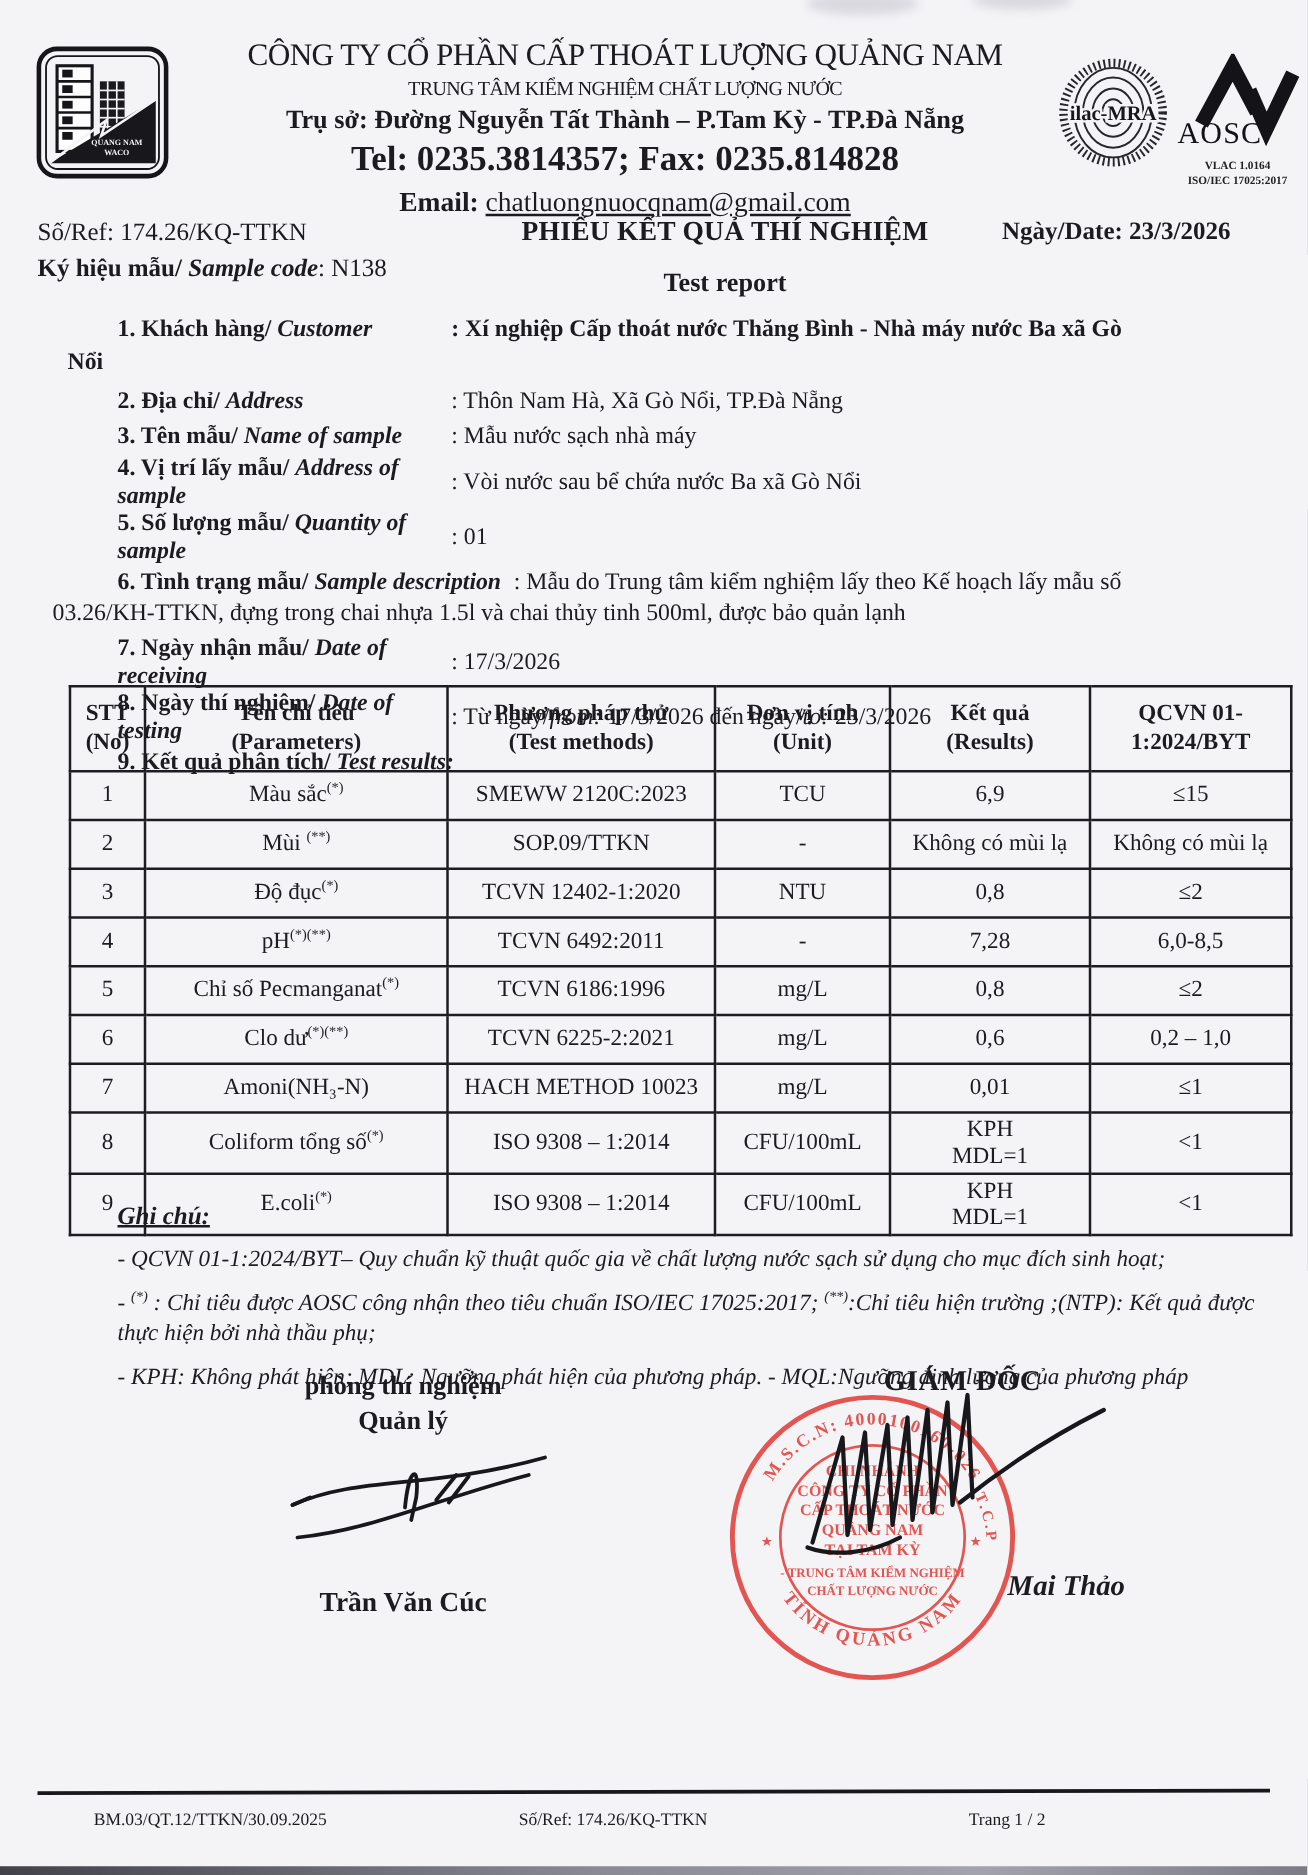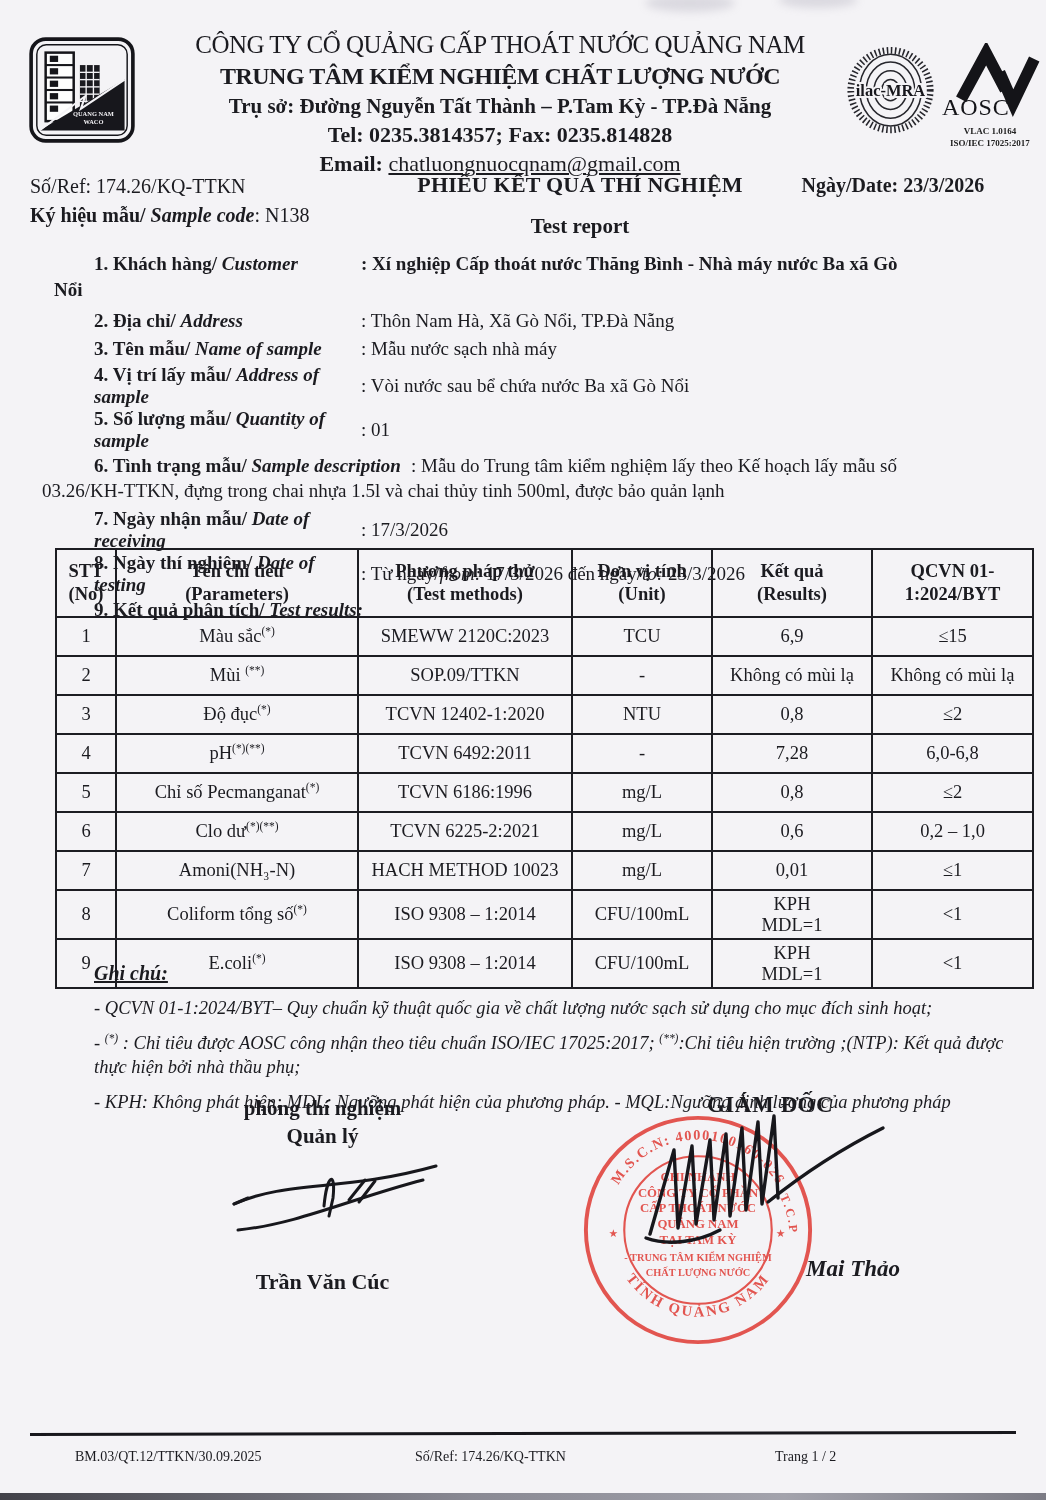--- a/index.html
+++ b/index.html
@@ -22,23 +22,23 @@
   .smudge-1{left:645px;top:-6px;width:90px;height:18px;}
   .smudge-2{left:778px;top:-8px;width:80px;height:16px;}
   .scan-edge-bottom{position:absolute;left:0;bottom:0;width:100%;height:7px;
     background:linear-gradient(to right,#2e2e36,#7d7d88 45%,#9a9aa4 75%,#6e6e78);opacity:.9;}
 
   
   .header{position:absolute;left:0;top:28px;width:100%;display:flex;align-items:flex-start;}
   .logo-left{position:absolute;left:28px;top:8px;width:108px;height:108px;}
   .head-center{position:absolute;left:150px;top:0;width:700px;text-align:center;line-height:1.32;}
   .h-company{font-size:25px;letter-spacing:-0.5px;white-space:nowrap;}
-  .h-center-name{font-size:24px;font-weight:bold;letter-spacing:-0.5px;white-space:nowrap;}
+  .h-center-name{font-size:16px;font-weight:normal;letter-spacing:-0.5px;white-space:nowrap;}
   .h-addr{font-size:21px;font-weight:bold;}
-  .h-tel{font-size:22px;font-weight:bold;}
+  .h-tel{font-size:28px;font-weight:bold;}
   .h-email{font-size:22px;}
   .h-email .val{text-decoration:underline;}
   .head-right{position:absolute;left:845px;top:15px;width:195px;display:flex;gap:4px;}
   .aosc-sub{font-size:9px;font-weight:bold;text-align:center;line-height:1.35;color:#222;}
 
   
   .ref-row{position:absolute;left:30px;top:172px;width:986px;display:flex;}
   .ref-left{width:360px;font-size:20px;line-height:1.45;}
   .ref-center{width:380px;text-align:center;}
   .t-vi{font-size:22px;font-weight:bold;letter-spacing:0.2px;}
@@ -142,21 +142,21 @@
         </g>
 
         <polygon points="11,91 93,91 93,42" fill="#17171c"></polygon>
         <polyline points="11,91 55,58 51,70 93,42" fill="none" stroke="#f4f3f6" stroke-width="2"></polyline>
         <text x="63" y="77" text-anchor="middle" font-size="6.2" font-weight="bold" fill="#f4f3f6">QUANG NAM</text>
         <text x="63" y="85" text-anchor="middle" font-size="6.2" font-weight="bold" fill="#f4f3f6">WACO</text>
       </svg>
     </div>
 
     <div class="head-center">
-      <div class="h-company">CÔNG TY CỔ QUẢNG CẤP THOÁT NƯỚC QUẢNG NAM</div>
+      <div class="h-company">CÔNG TY CỔ PHẦN CẤP THOÁT LƯỢNG QUẢNG NAM</div>
       <div class="h-center-name">TRUNG TÂM KIỂM NGHIỆM CHẤT LƯỢNG NƯỚC</div>
       <div class="h-addr">Trụ sở: Đường Nguyễn Tất Thành – P.Tam Kỳ -  TP.Đà Nẵng</div>
       <div class="h-tel">Tel: 0235.3814357; Fax: 0235.814828</div>
       <div class="h-email"><span class="b">Email:</span> <span class="val">chatluongnuocqnam@gmail.com</span></div>
     </div>
 
     <div class="head-right">
       <svg width="92" height="100" viewBox="0 0 94 102">
         <g fill="none" stroke="#26262c" stroke-width="1.6">
           <ellipse cx="47" cy="48" rx="9" ry="11"></ellipse>
@@ -304,21 +304,21 @@
     </tr>
         <tr>
       <td class="c-no">4</td>
       <td class="c-param"><span>pH</span><sup>(*)(**)</sup></td>
       <td class="c-method">TCVN 6492:2011</td>
       <td class="c-unit">-</td>
       <td class="c-result">
             <div class="res2">7,28</div>
             <div class="res2"></div>
           </td>
-      <td class="c-limit">6,0-6,8</td>
+      <td class="c-limit">6,0-8,5</td>
     </tr>
         <tr>
       <td class="c-no">5</td>
       <td class="c-param"><span>Chỉ số Pecmanganat</span><sup>(*)</sup></td>
       <td class="c-method">TCVN 6186:1996</td>
       <td class="c-unit">mg/L</td>
       <td class="c-result">
             <div class="res2">0,8</div>
             <div class="res2"></div>
           </td>

